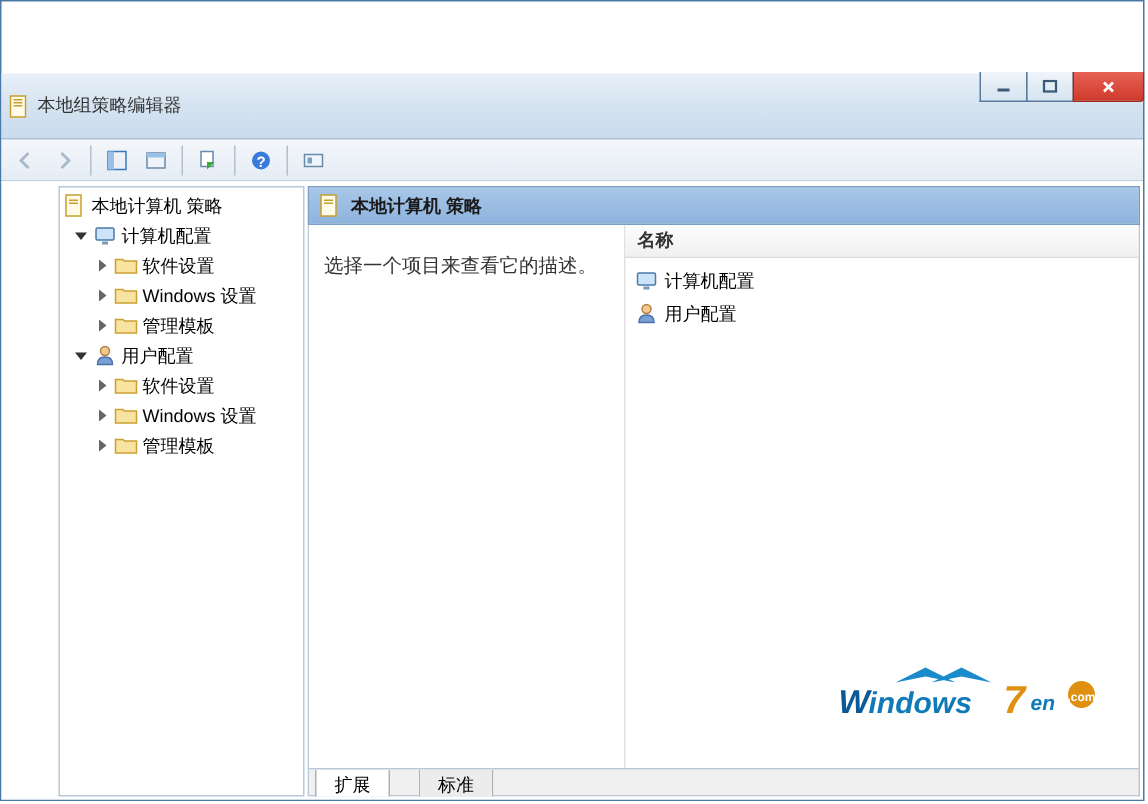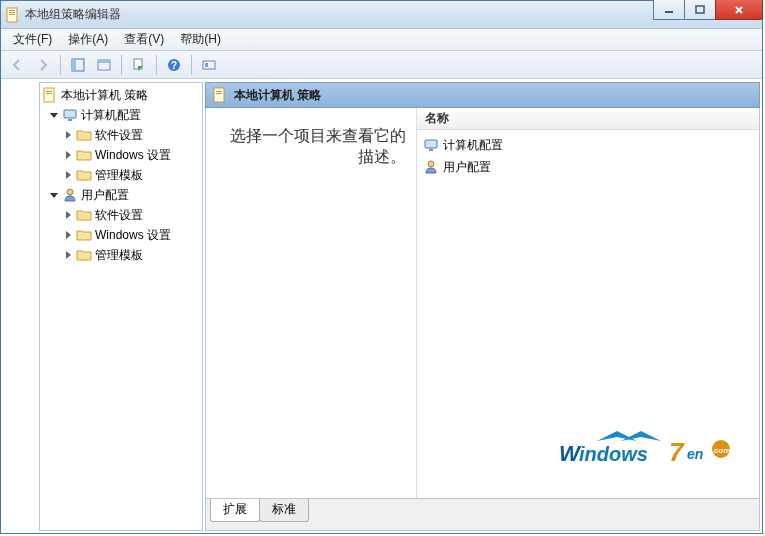--- a/index.html
+++ b/index.html
@@ -15,27 +15,28 @@
 .window {
   width: 763px;
   height: 534px;
   border: 1px solid #4a79a5;
   background: #fff;
   display: flex;
   flex-direction: column;
   position: relative;
 }
 .titlebar {
-  height: 28px;
+  height: 44px;
   background: linear-gradient(to bottom, #e8f0f8 0%, #d5e3f1 50%, #c9dbed 100%);
   border-bottom: 1px solid #a9c0d7;
   display: flex;
   align-items: center;
   padding: 0 4px;
   position: relative;
+  margin-top: 48px;
 }
 .titlebar .icon { width: 16px; height: 16px; margin-right: 4px; }
 .titlebar .title { font-size: 12px; color: #333; }
 .win-controls {
   position: absolute;
   top: -1px; right: -1px;
   display: flex;
 }
 .win-btn {
   width: 32px;
@@ -154,23 +155,22 @@
   flex: 1;
   border: 1px solid #b8c8d8;
   border-top: none;
   display: flex;
   background: #fff;
   position: relative;
 }
 .desc-col {
   width: 210px;
   padding: 18px 10px 10px 10px;
-  font-size: 16px;
+  font-size: 13px;
   color: #333;
-  text-align: right;
 }
 .list-col {
   flex: 1;
   border-left: 1px solid #e0e0e0;
   display: flex;
   flex-direction: column;
 }
 .list-header {
   height: 22px;
   border-bottom: 1px solid #dadada;
@@ -187,27 +187,28 @@
 .list-items { padding: 4px 0; }
 .list-item {
   display: flex;
   align-items: center;
   padding: 2px 6px;
   line-height: 18px;
 }
 .list-item .icon { width: 16px; height: 16px; margin-right: 4px; }
 .list-item .label { font-size: 12px; color: #000; }
 .tabs {
-  height: 32px;
+  height: 18px;
   display: flex;
   align-items: flex-start;
   padding-left: 4px;
   background: #f0f0f0;
   border: 1px solid #b8c8d8;
   border-top: none;
+  gap: 20px;
 }
 .tab {
   padding: 2px 12px 3px;
   font-size: 12px;
   background: #fff;
   border: 1px solid #b0b0b0;
   border-top: none;
   border-bottom-left-radius: 3px;
   border-bottom-right-radius: 3px;
   margin-right: -1px;
@@ -250,26 +251,20 @@
           </svg>
       </div>
       <div class="win-btn close">
         <svg viewBox="0 0 12 10">
             <path d="M3 2 L9 8 M9 2 L3 8" stroke="#fff" stroke-width="1.8"></path>
           </svg>
       </div>
     </div>
   </div>
 
-  <div class="menubar">
-    <div class="menu-item">文件(F)</div>
-    <div class="menu-item">操作(A)</div>
-    <div class="menu-item">查看(V)</div>
-    <div class="menu-item">帮助(H)</div>
-  </div>
 
   <div class="toolbar">
     <div class="tool-btn disabled">
       <svg width="16" height="16" viewBox="0 0 16 16">
           <path d="M10 3 L5 8 L10 13" fill="none" stroke="#4a6a8a" stroke-width="2"></path>
         </svg>
     </div>
     <div class="tool-btn disabled">
       <svg width="16" height="16" viewBox="0 0 16 16">
           <path d="M6 3 L11 8 L6 13" fill="none" stroke="#4a6a8a" stroke-width="2"></path>

